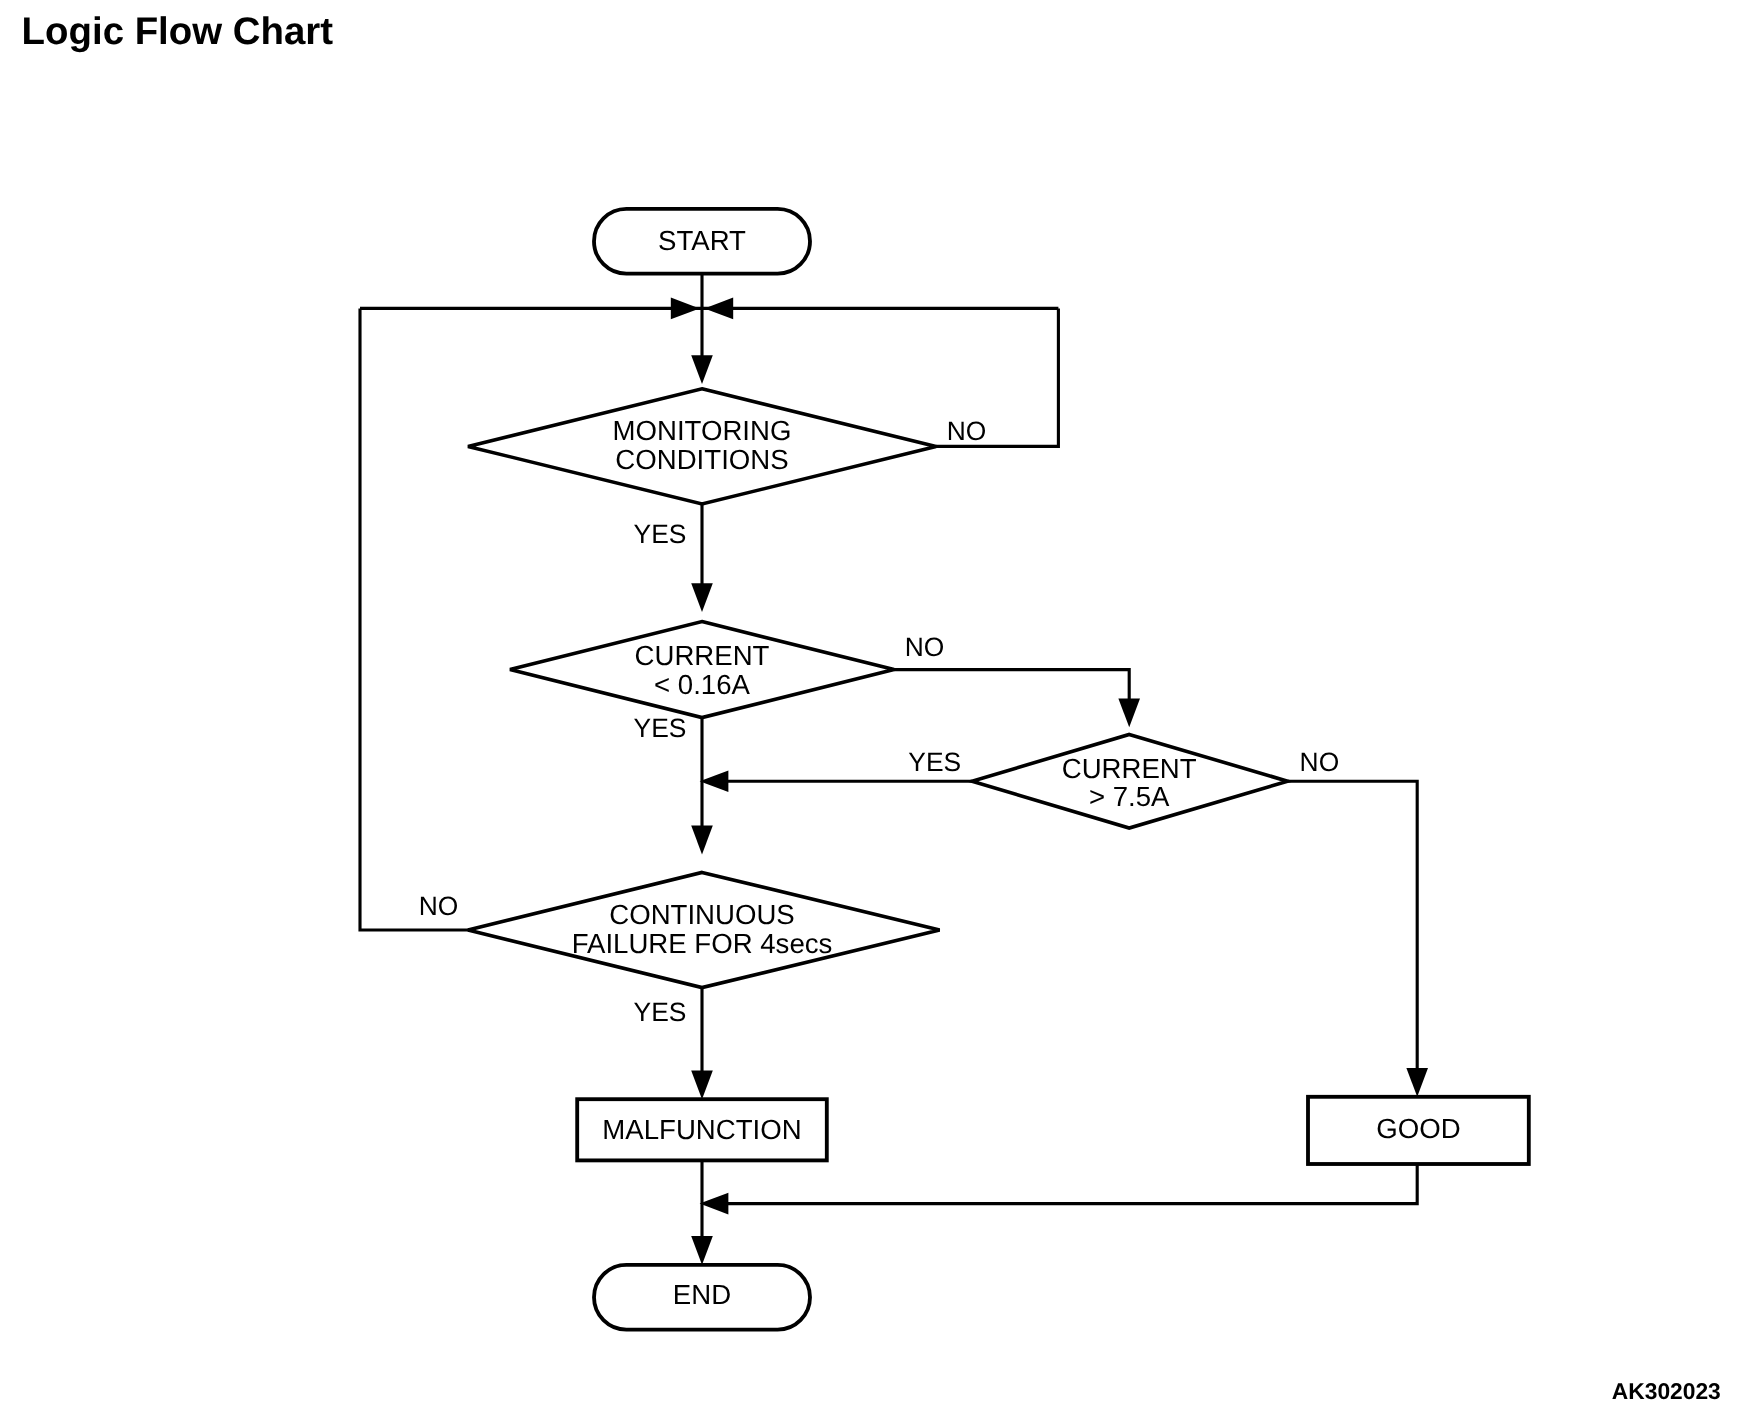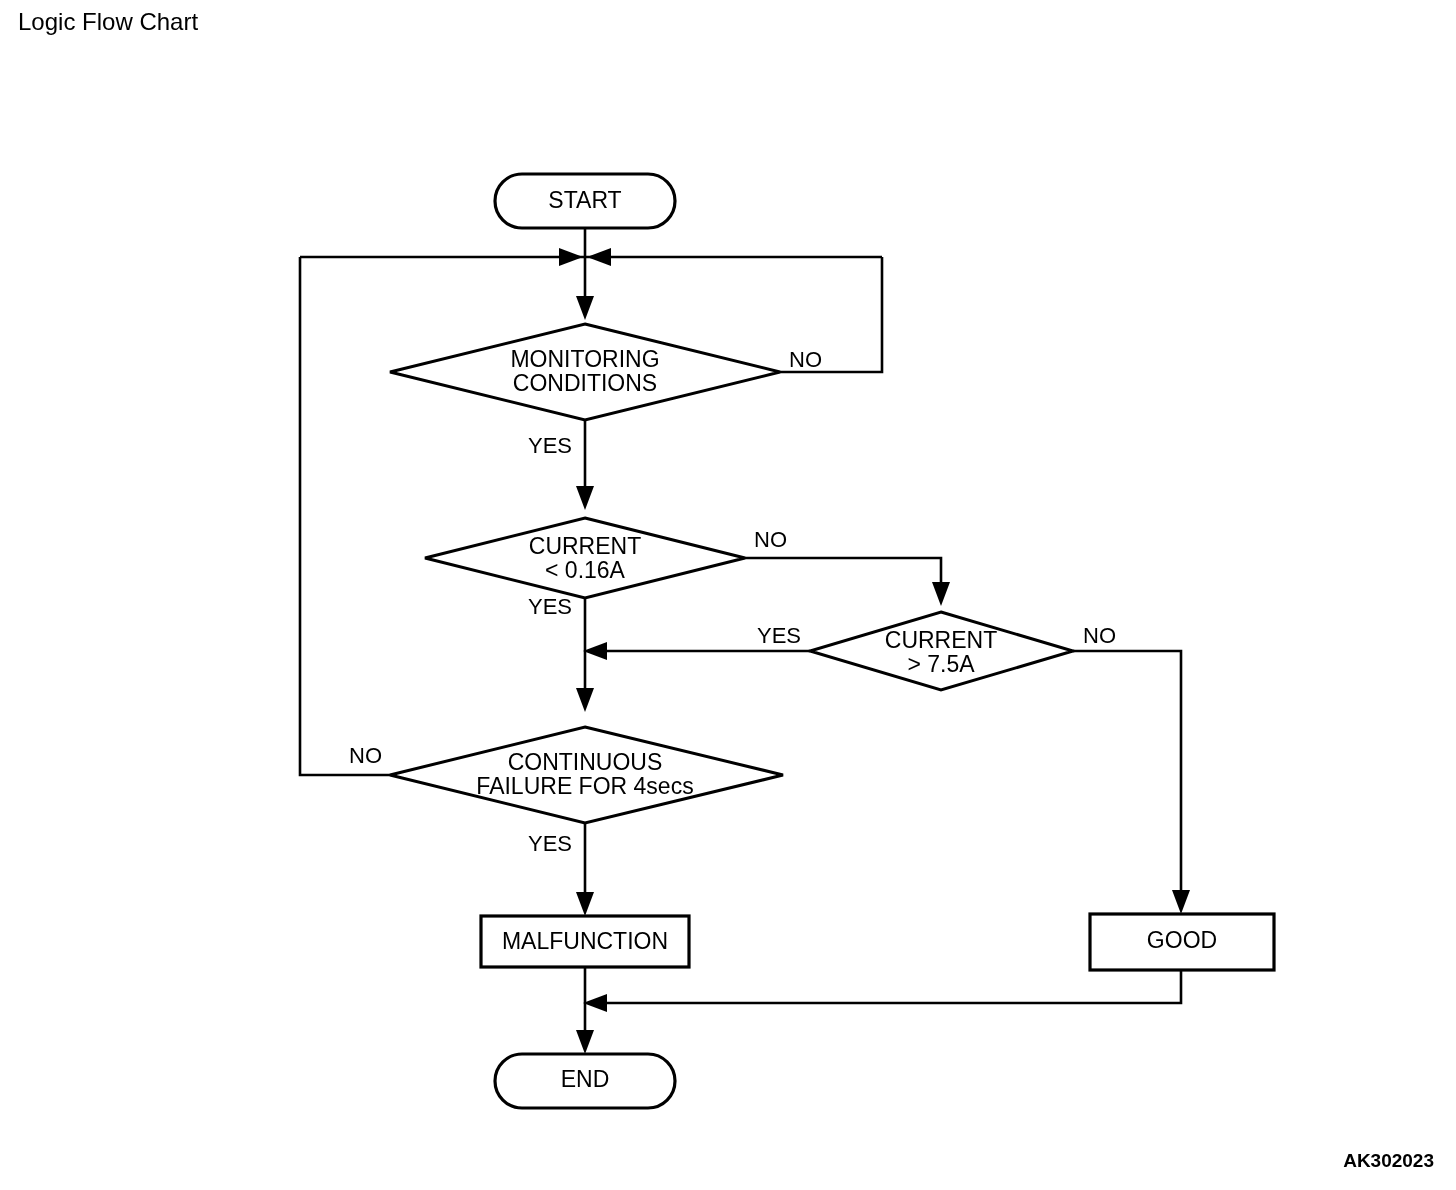--- a/index.html
+++ b/index.html
@@ -12,22 +12,22 @@
     height: 1190px;
     position: relative;
     font-family: "Liberation Sans", sans-serif;
     color: #000000;
     overflow: hidden;
   }
   #page-title {
     position: absolute;
     left: 18px;
     top: 8px;
-    font-size: 24px;
-    font-weight: normal;
+    font-size: 32px;
+    font-weight: bold;
     letter-spacing: 0px;
     white-space: nowrap;
   }
   #diagram-wrap {
     position: absolute;
     left: 0;
     top: 0;
     width: 1456px;
     height: 1190px;
   }

